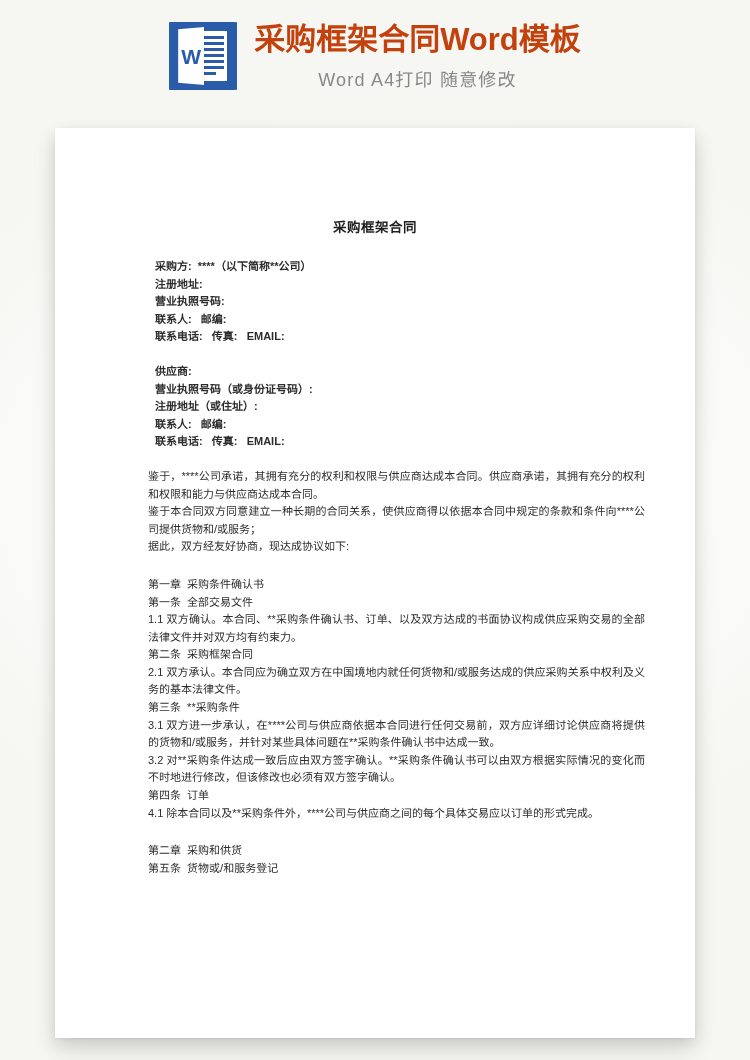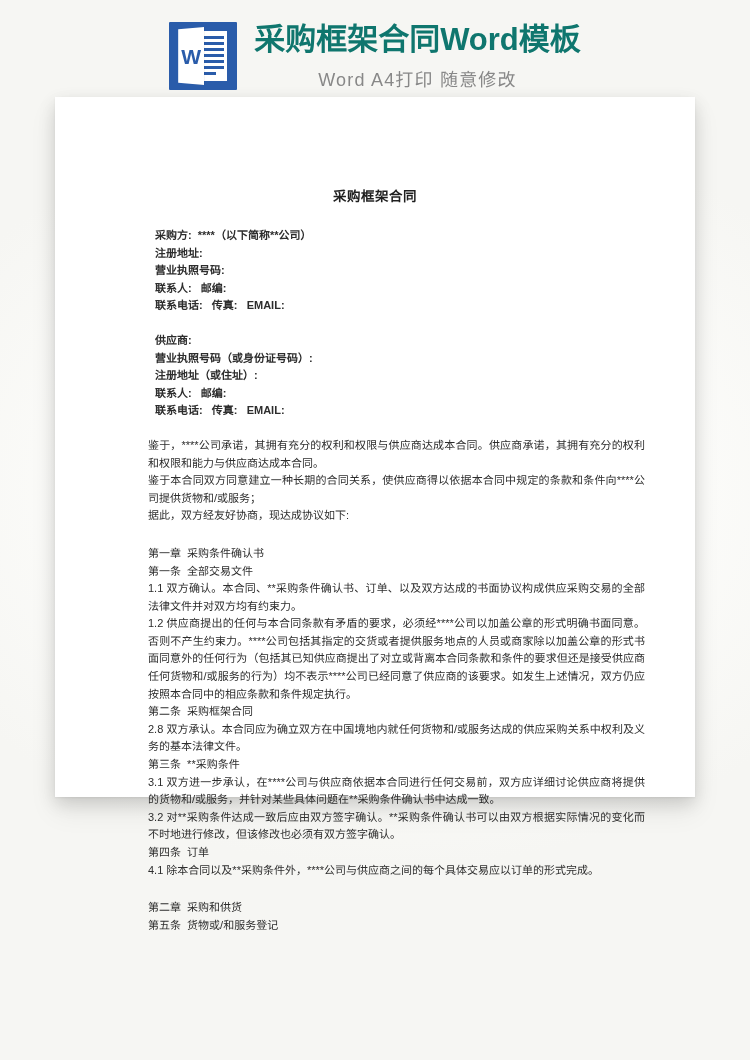--- a/index.html
+++ b/index.html
@@ -100,41 +100,41 @@
     font-weight: bold;
     font-size: 21px;
     font-family: "Liberation Sans", sans-serif;
     line-height: 1;
   }
 
   .banner-text { display: flex; flex-direction: column; }
   .banner-title {
     font-size: 31px;
     font-weight: 700;
-    color: #0f766e;
+    color: #c2410c;
     line-height: 1.15;
     letter-spacing: 0px;
     white-space: nowrap;
   }
   .banner-sub {
     margin-top: 7px;
     font-size: 18px;
     color: #888888;
     letter-spacing: 1.2px;
     text-align: center;
     white-space: nowrap;
   }
 
   
   .paper {
     position: absolute;
     left: 55px;
-    top: 97px;
+    top: 128px;
     width: 640px;
-    height: 700px;
+    height: 910px;
     background: #ffffff;
     z-index: 1;
     box-shadow:
       0 1px 2px rgba(0,0,0,0.06),
       0 6px 16px rgba(0,0,0,0.13),
       0 14px 26px rgba(0,0,0,0.08);
   }
 
   .doc {
     position: absolute;
@@ -241,23 +241,22 @@
       <p class="para">鉴于本合同双方同意建立一种长期的合同关系，使供应商得以依据本合同中规定的条款和条件向****公司提供货物和/或服务；</p>
       <p class="para">据此，双方经友好协商，现达成协议如下:</p>
     </div>
 
     <div class="gap-lg"></div>
 
     <div class="block">
       <div class="line">第一章  采购条件确认书</div>
       <div class="line">第一条  全部交易文件</div>
       <p class="para">1.1  双方确认。本合同、**采购条件确认书、订单、以及双方达成的书面协议构成供应采购交易的全部法律文件并对双方均有约束力。</p>
-      <p class="para">1.2  供应商提出的任何与本合同条款有矛盾的要求，必须经****公司以加盖公章的形式明确书面同意。否则不产生约束力。****公司包括其指定的交货或者提供服务地点的人员或商家除以加盖公章的形式书面同意外的任何行为（包括其已知供应商提出了对立或背离本合同条款和条件的要求但还是接受供应商任何货物和/或服务的行为）均不表示****公司已经同意了供应商的该要求。如发生上述情况，双方仍应按照本合同中的相应条款和条件规定执行。</p>
       <div class="line">第二条  采购框架合同</div>
-      <p class="para">2.8 双方承认。本合同应为确立双方在中国境地内就任何货物和/或服务达成的供应采购关系中权利及义务的基本法律文件。</p>
+      <p class="para">2.1 双方承认。本合同应为确立双方在中国境地内就任何货物和/或服务达成的供应采购关系中权利及义务的基本法律文件。</p>
       <div class="line">第三条  **采购条件</div>
       <p class="para">3.1  双方进一步承认，在****公司与供应商依据本合同进行任何交易前，双方应详细讨论供应商将提供的货物和/或服务，并针对某些具体问题在**采购条件确认书中达成一致。</p>
       <p class="para">3.2  对**采购条件达成一致后应由双方签字确认。**采购条件确认书可以由双方根据实际情况的变化而不时地进行修改，但该修改也必须有双方签字确认。</p>
       <div class="line">第四条  订单</div>
       <p class="para">4.1  除本合同以及**采购条件外，****公司与供应商之间的每个具体交易应以订单的形式完成。</p>
     </div>
 
     <div class="gap-lg"></div>
 
     <div class="block">

